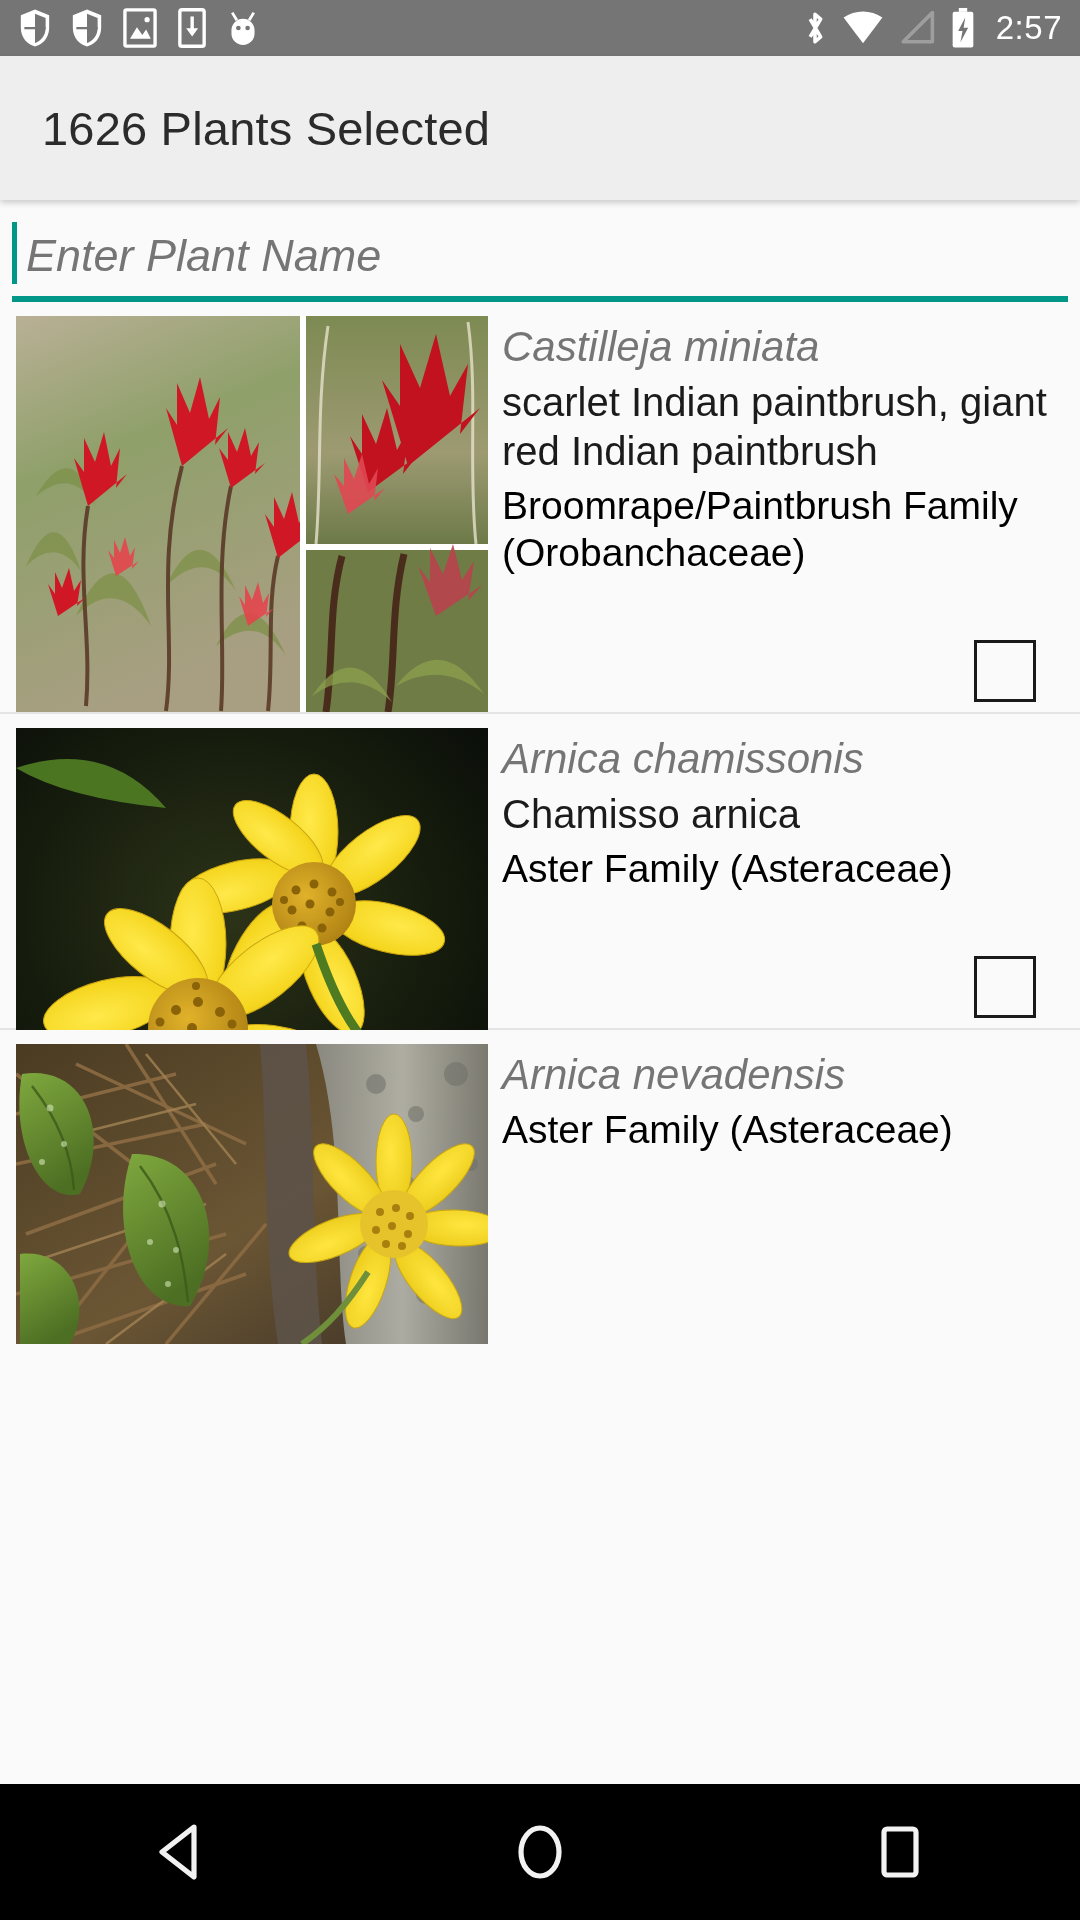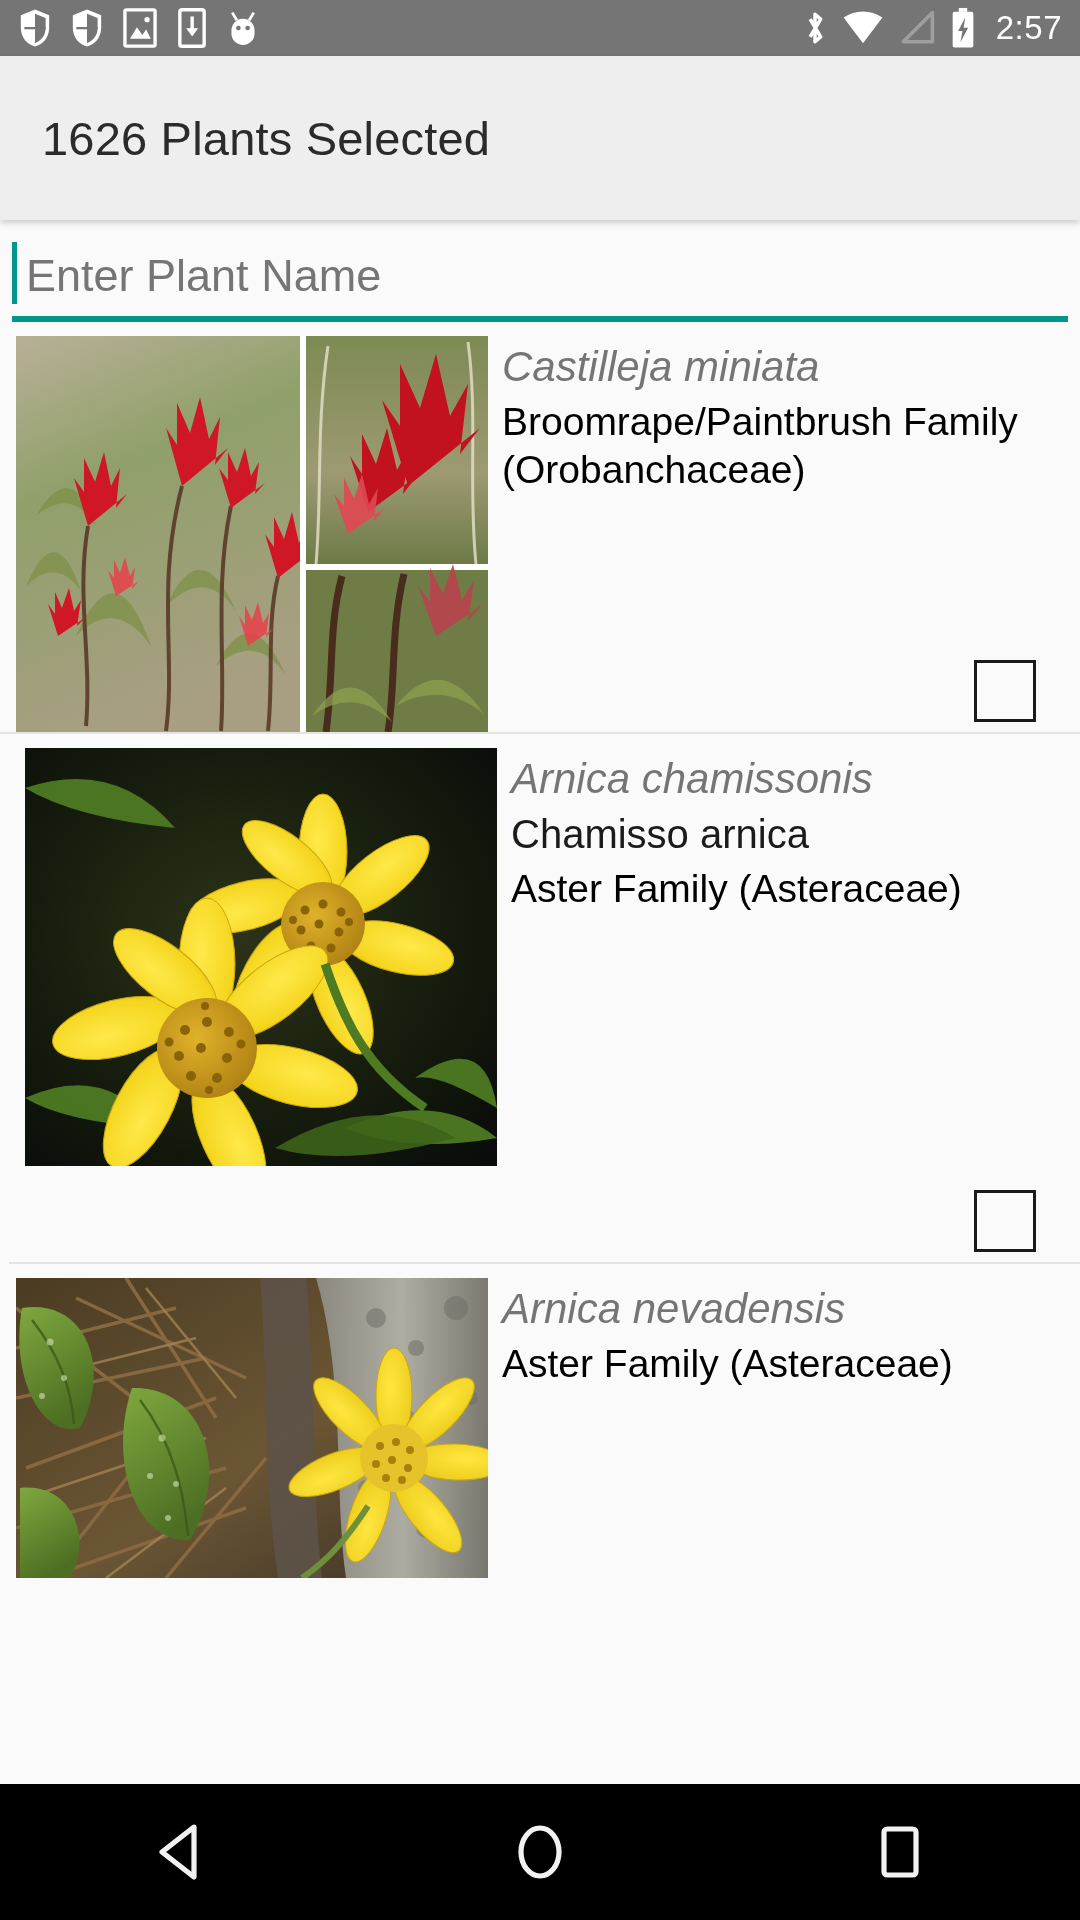--- a/index.html
+++ b/index.html
@@ -20,42 +20,42 @@
   .status-left{ display:flex; align-items:center; gap:18px; flex:1; }
   .status-right{ display:flex; align-items:center; gap:14px; }
   .sicon{ display:block; }
   .status-time{
     color:#ffffff; font-size:33px; letter-spacing:0.5px;
     margin-left:6px; font-family:"Liberation Sans", sans-serif;
   }
 
   
   .app-bar{
-    height:164px; width:1080px;
+    height:144px; width:1080px;
     background:#eeeeee;
     display:flex; align-items:center;
     padding:0 42px;
     box-shadow:0 3px 6px rgba(0,0,0,0.18);
     position:relative; z-index:5;
   }
   .app-title{
     font-size:47px; color:#2b2b2b; font-weight:400;
     letter-spacing:0.2px;
   }
 
   
   .search-wrap{
     width:1080px; background:#fafafa;
     padding:14px 12px 0 12px;
     position:relative;
   }
   .search-field{
     position:relative;
     height:82px;
-    display:flex; align-items:center;
+    display:flex; align-items:center;font-style:italic;
   }
   .caret{
     position:absolute; left:0; top:8px;
     width:5px; height:62px; background:#009688;
   }
   .search-placeholder{
     font-size:45px; color:#757575; font-weight:400;
     padding-left:14px; line-height:1;
   }
   .search-underline{
@@ -272,27 +272,28 @@
               </g>
               <g fill="#8fa34e" opacity="0.7">
                 <path d="M296 380 q40 -60 80 6 q-38 -36 -80 -6"></path>
                 <path d="M380 370 q44 -56 88 8 q-42 -34 -88 -8"></path>
               </g>
             </svg>
           </div>
         </div>
         <div class="info-col">
           <div class="sci-name">Castilleja miniata</div>
+          <div class="common-name">scarlet Indian paintbrush, giant red Indian paintbrush</div>
           <div class="family">Broomrape/Paintbrush Family (Orobanchaceae)</div>
           <div class="spacer"></div>
           <div class="checkbox"></div>
         </div>
       </div>
 
-      <div class="plant-row" style="height:530px;margin-left:9px;">
+      <div class="plant-row" style="height:316px;">
         <div class="thumb-col">
           <div class="thumb" style="height:418px;">
             <svg width="472" height="418" viewBox="0 0 472 418" preserveAspectRatio="none">
               <defs>
                 <radialGradient id="g2bg" cx="0.45" cy="0.45" r="0.8">
                   <stop offset="0%" stop-color="#2c3318"></stop>
                   <stop offset="60%" stop-color="#141a0c"></stop>
                   <stop offset="100%" stop-color="#07090a"></stop>
                 </radialGradient>
                 <radialGradient id="petY" cx="0.4" cy="0.4" r="0.8">

